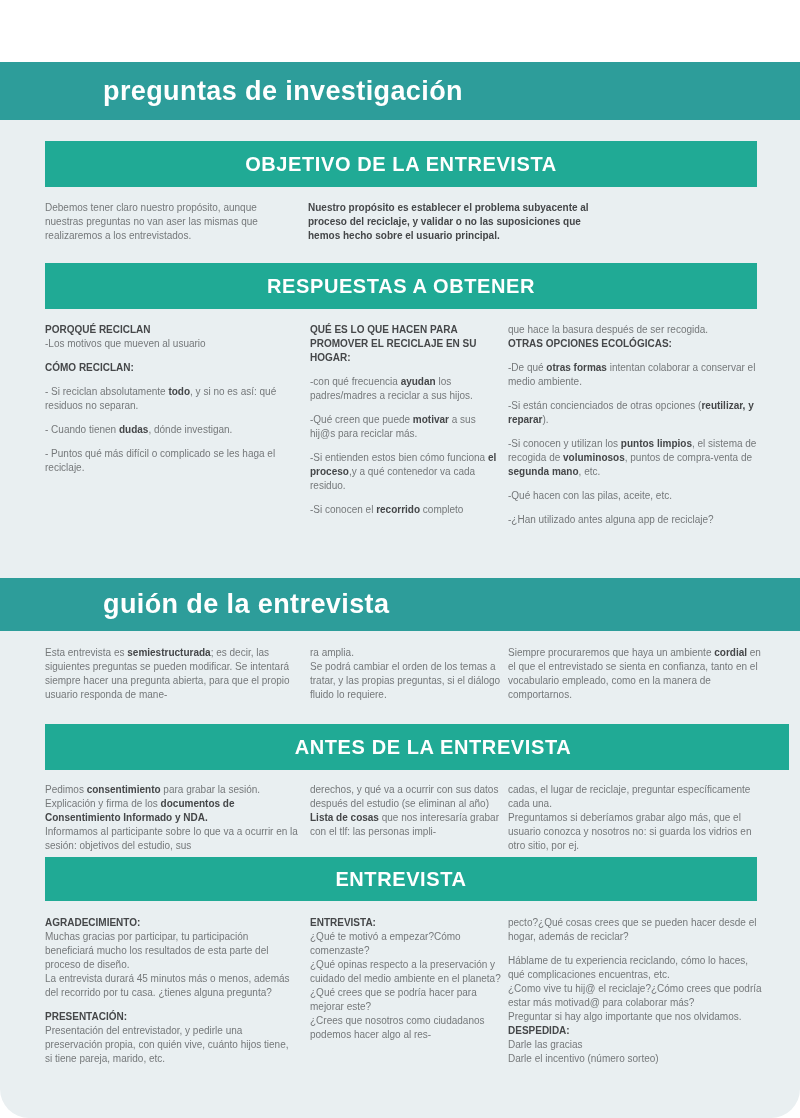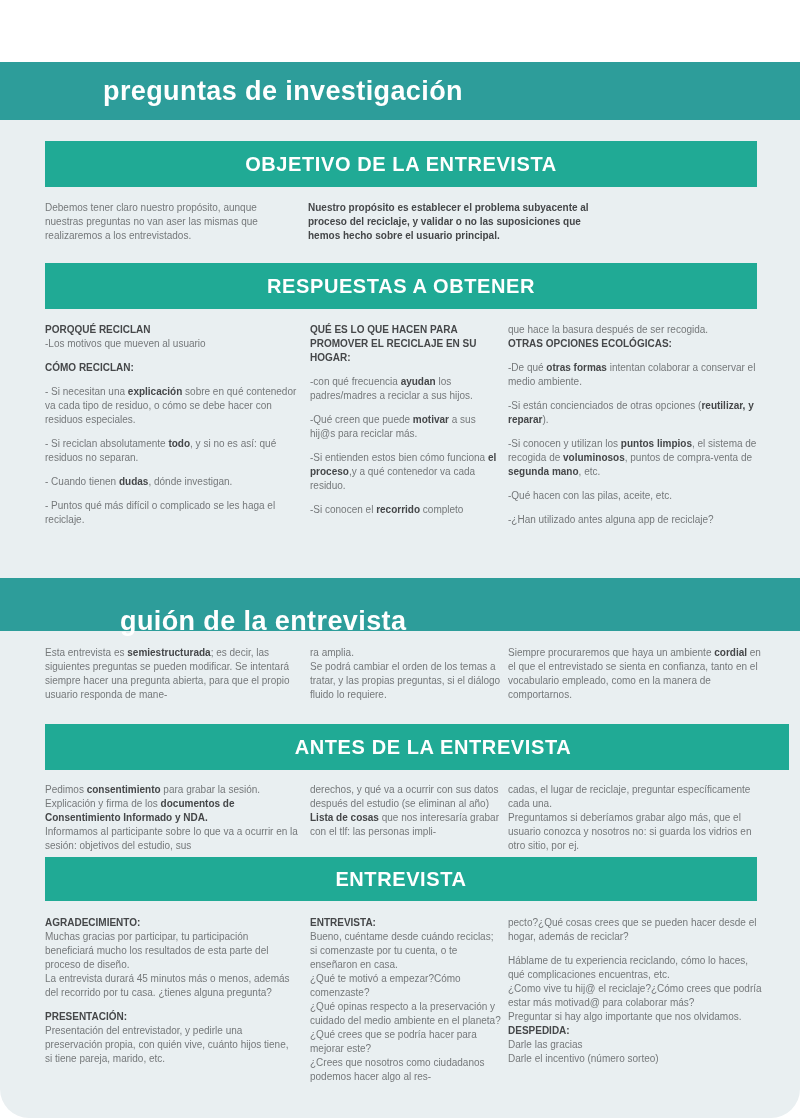--- a/index.html
+++ b/index.html
@@ -30,21 +30,21 @@
     background:var(--bar-teal,#20aa95);
     display:flex;align-items:center;justify-content:center;
     color:#ffffff;font-size:20px;font-weight:bold;letter-spacing:.6px;
   }
 
   .band{
     position:absolute;left:0;width:800px;height:53px;
     background:var(--band-teal,#2d9d9a);
   }
   .band h2{
-    margin:17px;padding-left:103px;line-height:53px;
+    margin:0;padding-left:103px;line-height:53px;
     font-size:27px;font-weight:bold;color:#ffffff;letter-spacing:.4px;
   }
 
   .cols{position:absolute;left:0;width:800px;}
   .col{
     position:absolute;top:0;
     font-size:10px;line-height:14px;
     color:var(--body-text,#75787a);
   }
   .col p{margin:0;}
@@ -95,21 +95,20 @@
       </div>
 
     <div class="bar" id="bar-respuestas">
       <span>RESPUESTAS A OBTENER</span>
     </div>
     <div class="cols cols-3" id="cols-respuestas">
         <div class="col c0">
           <p class="h ">PORQQUÉ RECICLAN</p>
           <p class="">-Los motivos que mueven al usuario</p>
           <p class="h gap">CÓMO RECICLAN:</p>
-          <p class="gap">- Si necesitan una <b>explicación</b> sobre en qué contenedor va cada tipo de residuo, o cómo se debe hacer con residuos especiales.</p>
           <p class="gap">- Si reciclan absolutamente <b>todo</b>, y si no es así: qué residuos no separan.</p>
           <p class="gap">- Cuando tienen <b>dudas</b>, dónde investigan.</p>
           <p class="gap">- Puntos qué más difícil o complicado se les haga el reciclaje.</p>
         </div>
         <div class="col c1">
           <p class="h ">QUÉ ES LO QUE HACEN PARA PROMOVER EL RECICLAJE EN SU HOGAR:</p>
           <p class="gap">-con qué frecuencia <b>ayudan</b> los padres/madres a reciclar a sus hijos.</p>
           <p class="gap">-Qué creen que puede <b>motivar</b> a sus hij@s para reciclar más.</p>
           <p class="gap">-Si entienden estos bien cómo funciona <b>el proceso</b>,y a qué contenedor va cada residuo.</p>
           <p class="gap">-Si conocen el <b>recorrido</b> completo</p>
@@ -165,21 +164,20 @@
     <div class="cols cols-3" id="cols-entrevista">
         <div class="col c0">
           <p class="h ">AGRADECIMIENTO:</p>
           <p class="">Muchas gracias por participar, tu participación beneficiará mucho los resultados de esta parte del proceso de diseño.</p>
           <p class="">La entrevista durará 45 minutos más o menos, además del recorrido por tu casa. ¿tienes alguna pregunta?</p>
           <p class="h gap">PRESENTACIÓN:</p>
           <p class="">Presentación del entrevistador, y pedirle una preservación propia, con quién vive, cuánto hijos tiene, si tiene pareja, marido, etc.</p>
         </div>
         <div class="col c1">
           <p class="h ">ENTREVISTA:</p>
-          <p class="">Bueno, cuéntame desde cuándo reciclas; si comenzaste por tu cuenta, o te enseñaron en casa.</p>
           <p class="">¿Qué te motivó a empezar?Cómo comenzaste?</p>
           <p class="">¿Qué opinas respecto a la preservación y cuidado del medio ambiente en el planeta?</p>
           <p class="">¿Qué crees que se podría hacer para mejorar este?</p>
           <p class="">¿Crees que nosotros como ciudadanos podemos hacer algo al res-</p>
         </div>
         <div class="col c2">
           <p class="">pecto?¿Qué cosas crees que se pueden hacer desde el hogar, además de reciclar?</p>
           <p class="gap">Háblame de tu experiencia reciclando, cómo lo haces, qué complicaciones encuentras, etc.</p>
           <p class="">¿Como vive tu hij@ el reciclaje?¿Cómo crees que podría estar más motivad@ para colaborar más?</p>
           <p class="">Preguntar si hay algo importante que nos olvidamos.</p>

